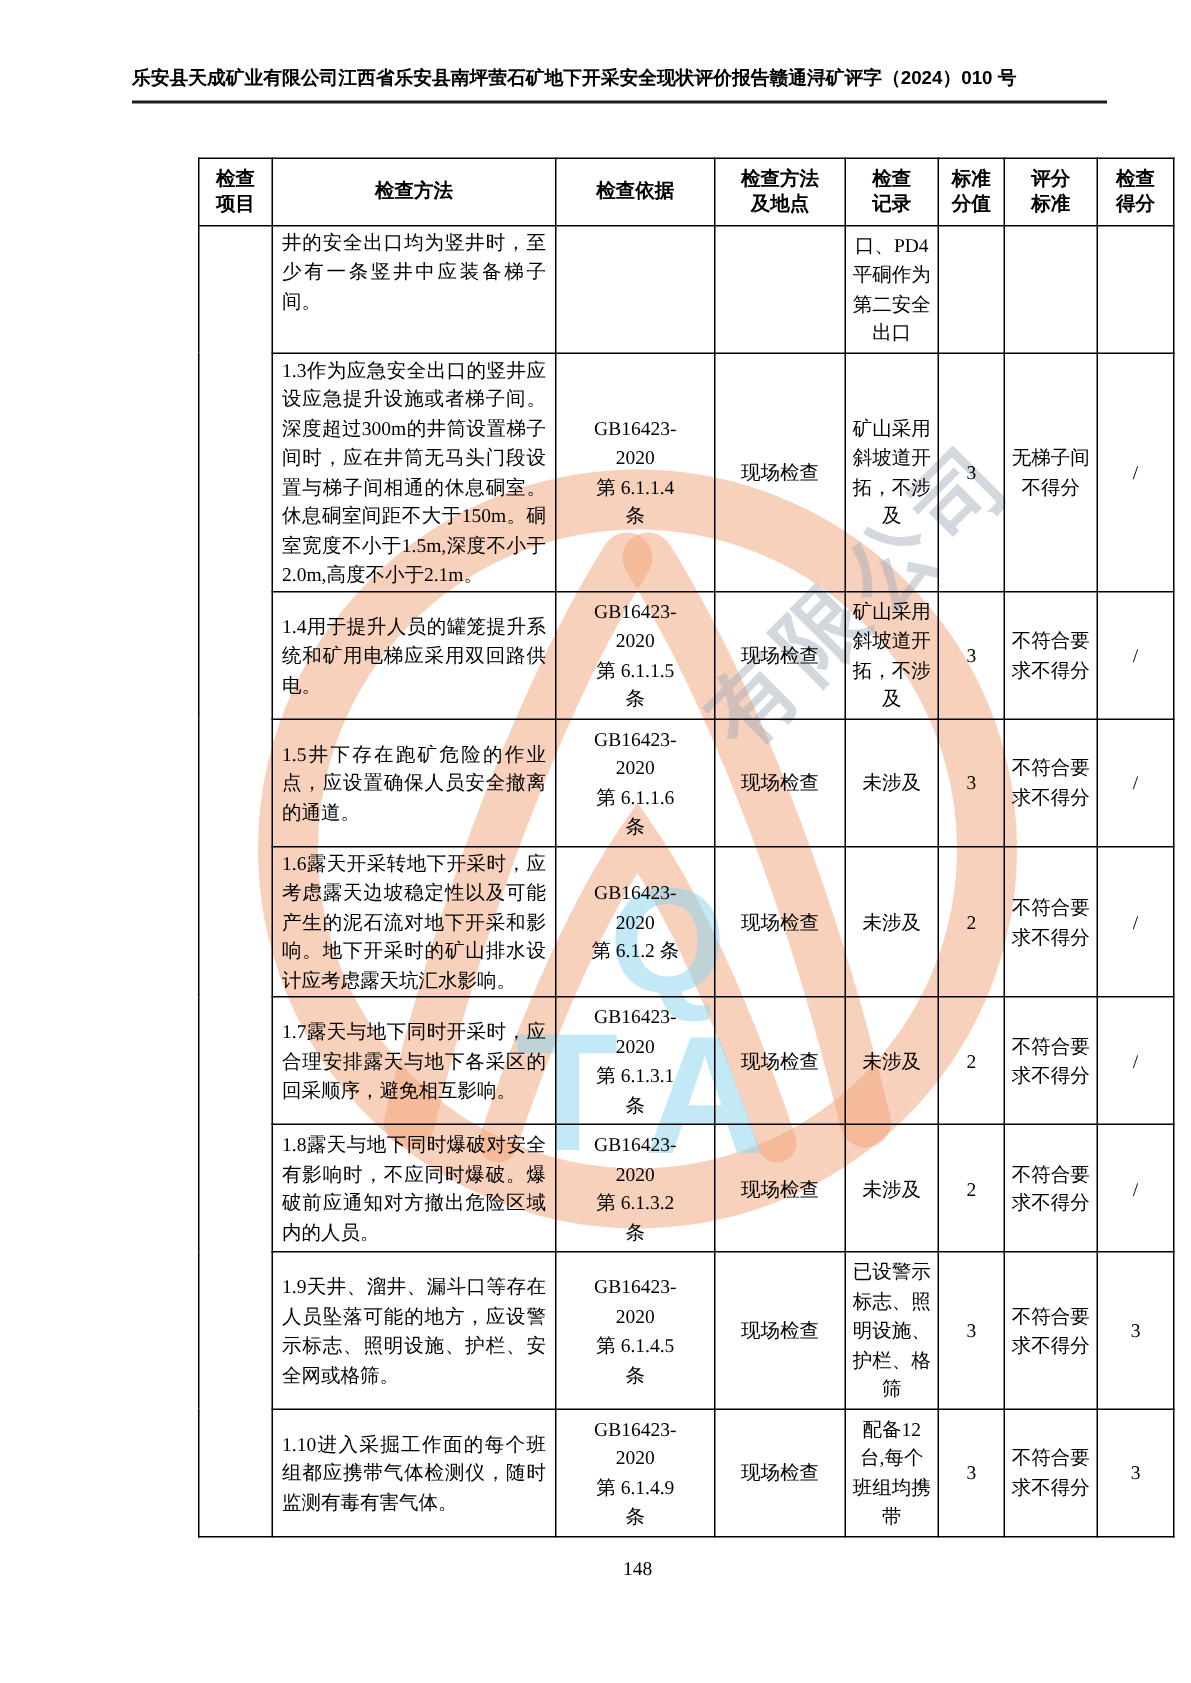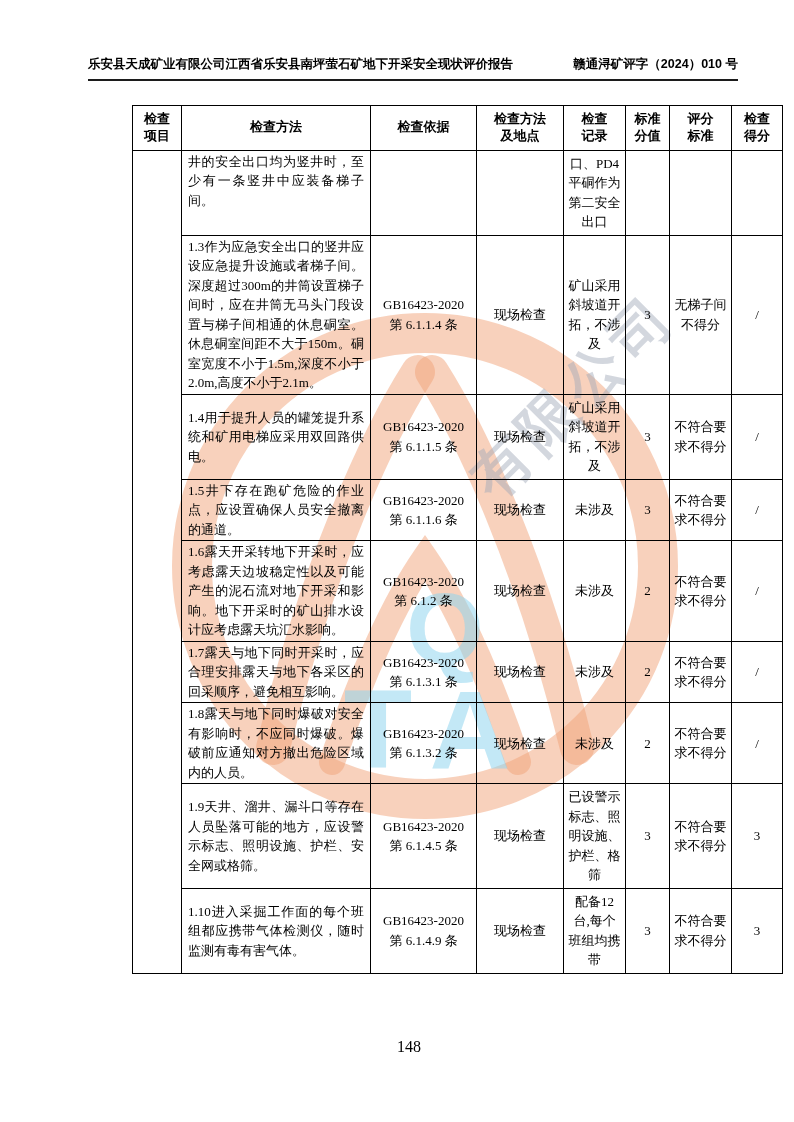--- a/index.html
+++ b/index.html
@@ -3,22 +3,22 @@
 <meta charset="utf-8">
 <style>
   html,body { margin:0; padding:0; background:#e8e8e8; }
   .page {
     position:relative; width:794px; height:1122px; margin:0 auto;
     background:#ffffff; overflow:hidden;
     font-family:"Liberation Serif", serif; color:#000;
   }
   
   .doc-header {
-    position:absolute; left:88px; top:56px; width:650px;
-    display:flex; justify-content:space-between; align-items:flex-end;
+    position:absolute; left:88px; top:44px; width:650px;
+    display:flex; justify-content:flex-start; align-items:flex-end;
     font-family:"Liberation Sans", sans-serif; font-weight:bold;
     font-size:12.5px; line-height:1.3;
     border-bottom:2px solid #1c1c1c; padding-bottom:7px;
   }
   .doc-header .hdr-left { max-width:480px; }
   .doc-header .hdr-right { white-space:nowrap; }
   
   table.report-table {
     position:absolute; left:88px; top:105px; width:650px;
     border-collapse:collapse; table-layout:fixed;margin-left:44px;
@@ -35,25 +35,25 @@
     height:32px;
   }
   .report-table td {
     font-size:13px; line-height:1.5;
     text-align:center; vertical-align:middle; padding:3px 3px;
   }
   .report-table td.content-cell {
     text-align:justify; padding:1px 6px;
   }
   .report-table tr.vtop td { vertical-align:top; }
-  .report-table td.basis-cell { padding:3px 7px; }
+  .report-table td.basis-cell { padding:3px 20px; }
   
   .page-footer {
-    position:absolute; left:84px; top:1038px; width:650px;
-    text-align:center; font-size:16px;
+    position:absolute; left:100px; top:1038px; width:650px;
+    text-align:center; font-size:13px;
   }
   
   .watermark {
     position:absolute; inset:0; pointer-events:none;
     mix-blend-mode:multiply;
   }
   .wm-letter {
     position:absolute; transform:translate(-50%,-50%);
     font-family:"Liberation Sans", sans-serif; font-weight:bold;
     color:rgba(146,213,238,0.55);

